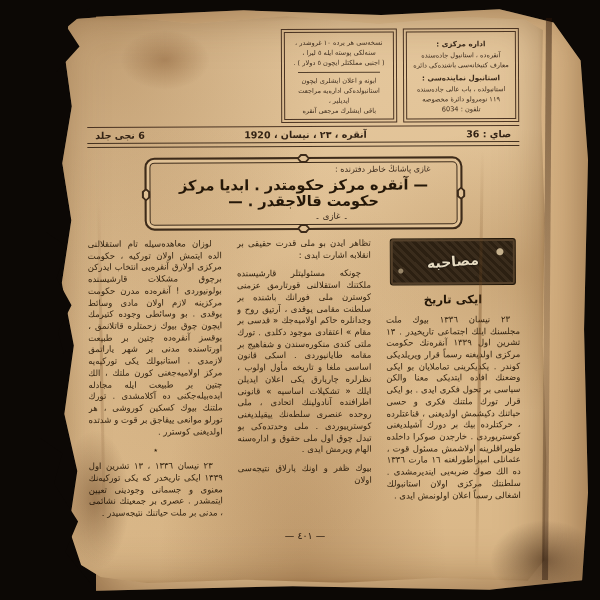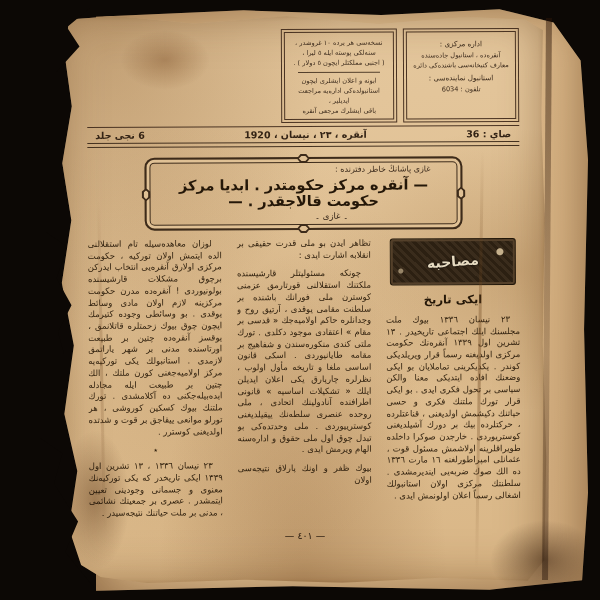--- a/index.html
+++ b/index.html
@@ -22,21 +22,21 @@
       99.2% 18%,99.8% 36%,99.3% 58%,99.9% 78%,99.4% 96%,96% 99.6%,78% 99%,58% 99.8%,38% 99.2%,
       18% 99.7%,8.5% 98.6%,4.5% 96.5%,2% 90%,3.8% 80%,1.2% 70%,3.2% 58%,.8% 47%,2.8% 36%,1% 26%,3% 16%,1.6% 7%);
     box-shadow:inset 0 0 46px rgba(95,55,18,.5), inset 0 0 6px rgba(90,50,15,.4);
     transform:rotate(-.25deg);}
   .content{position:absolute;inset:0;padding:16px 26px 0 30px;box-sizing:border-box;}
   
   .masthead{display:flex;align-items:stretch;height:92px;gap:6px;}
   .mast-box{width:110px;border:1px solid #4a3322;outline:1px solid #4a3322;outline-offset:2px;
     margin:2px 3px;padding:5px 5px;box-sizing:border-box;font-size:6.6px;line-height:1.55;
     text-align:center;color:#3b2a1b;overflow:hidden;}
-  .mast-box .hdr{font-size:7.2px;font-weight:normal;margin:1px 0;}
+  .mast-box .hdr{font-size:7.2px;font-weight:bold;margin:1px 0;}
   .mast-box .divider{border-top:1px solid #54402c;margin:3px 8px;}
   .title-wrap{flex:1;text-align:center;position:relative;}
   .paper-title{font-size:58px;font-weight:bold;line-height:.95;margin-top:-4px;
     text-shadow:0 0 1px #2a1c10,1px 1px 0 rgba(40,25,12,.5);letter-spacing:-2px;color:#26180d;}
   .slogan{font-size:7.6px;margin-top:2px;color:#3b2a1b;}
   
   .rule-thin{border-top:1px solid #4a3322;margin-top:4px;}
   .dateline{display:flex;justify-content:space-between;align-items:center;
     font-size:9.5px;font-weight:bold;padding:2px 8px;color:#332315;}
   .rule-double{border-top:1.5px solid #43301f;border-bottom:1px solid #43301f;height:3px;}
@@ -101,20 +101,21 @@
 
   <div class="paper">
     <div class="content">
 
       <div class="masthead">
 
         <div class="mast-box right-box">
           <div class="hdr">اداره مركزى :</div>
           <div>آنقره‌ده ، استانبول جاده‌سنده معارف كتبخانه‌سى باشنده‌كى دائره</div>
           <div class="hdr">استانبول نماینده‌سی :</div>
+          <div>استانبولده ، باب عالى جاده‌سنده ١١٩ نومرولو دائرهٔ مخصوصه</div>
           <div>تلفون : 6034</div>
         </div>
 
 
         <div class="mast-box left-box">
           <div>نسخه‌سى هر يرده ١٠ غروشدر ،</div>
           <div>سنه‌لكى پوسته ايله ٥ ليرا ،</div>
           <div>( اجنبى مملكتلر ايچون ٥ دولار ) .</div>
           <div class="divider"></div>
           <div>ابونه و اعلان ايشلرى ايچون استانبولده‌كى اداره‌يه مراجعت ايديلير ،</div>

